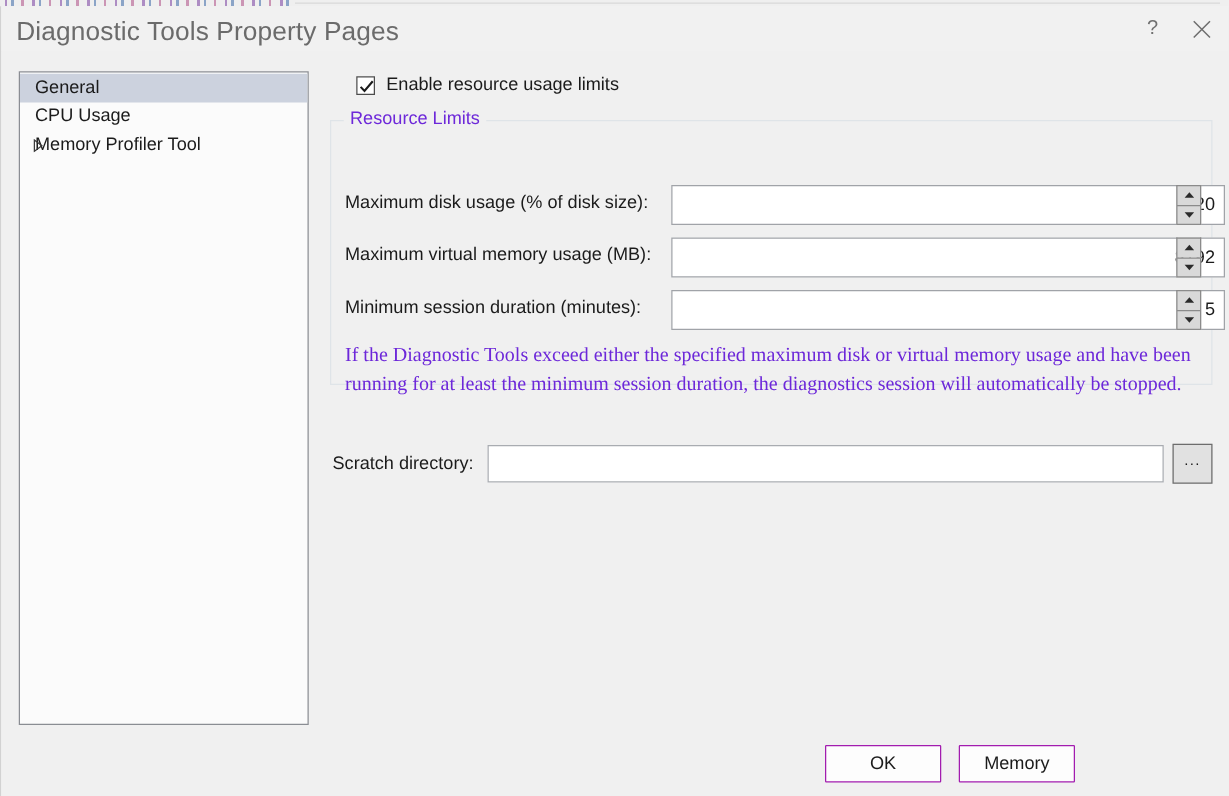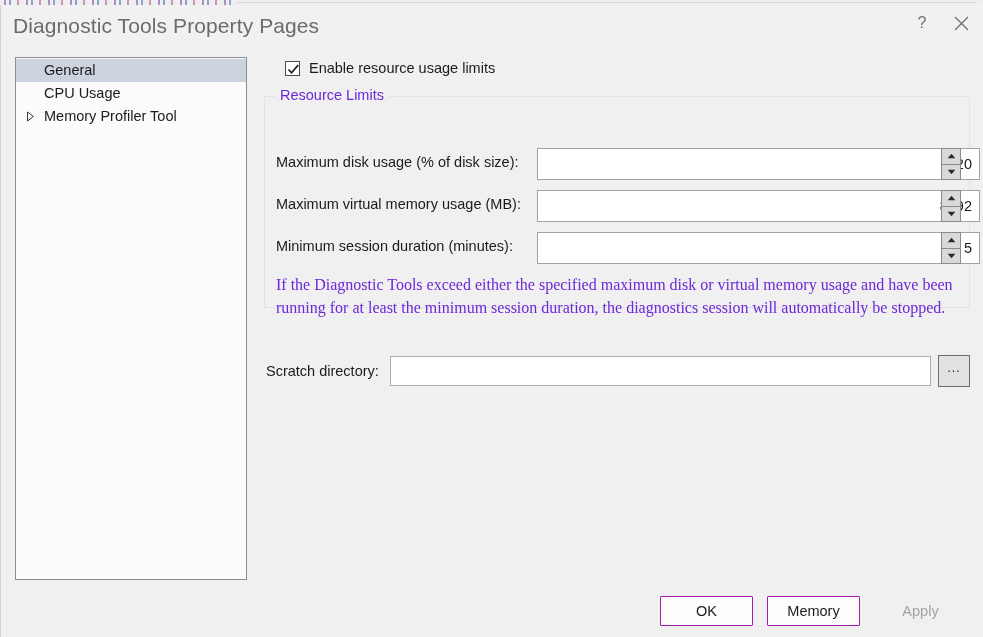--- a/index.html
+++ b/index.html
@@ -107,21 +107,21 @@
   }
   .tree-item {
     position: relative;
     height: 23px;
     line-height: 23px;
     font-size: 14.5px;
     color: #1b1b1b;
     white-space: nowrap;
     cursor: default;
     display: block;
-    padding-left: 28px;
+    padding-left: 12px;
   }
   .tree-item.selected {
     background: #ccd2de;
   }
   .tree-item .twisty {
     position: absolute;
     left: 10px; top: 0;
     width: 14px; height: 23px;
     display: flex;
     align-items: center;
@@ -412,16 +412,15 @@
     </div>
 
     <div class="note">If the Diagnostic Tools exceed either the specified maximum disk or virtual memory usage and have been running for at least the minimum session duration, the diagnostics session will automatically be stopped.</div>
 
     <div class="scratch-label">Scratch directory:</div>
     <div class="scratch-input" placeholder=""></div>
     <div class="scratch-btn">...</div>
 
     <div class="btn ok">OK</div>
     <div class="btn cancel">Memory</div>
-    <div class="btn apply">Apply</div>
 
   </div>
 </div>
 
 </body></html>

